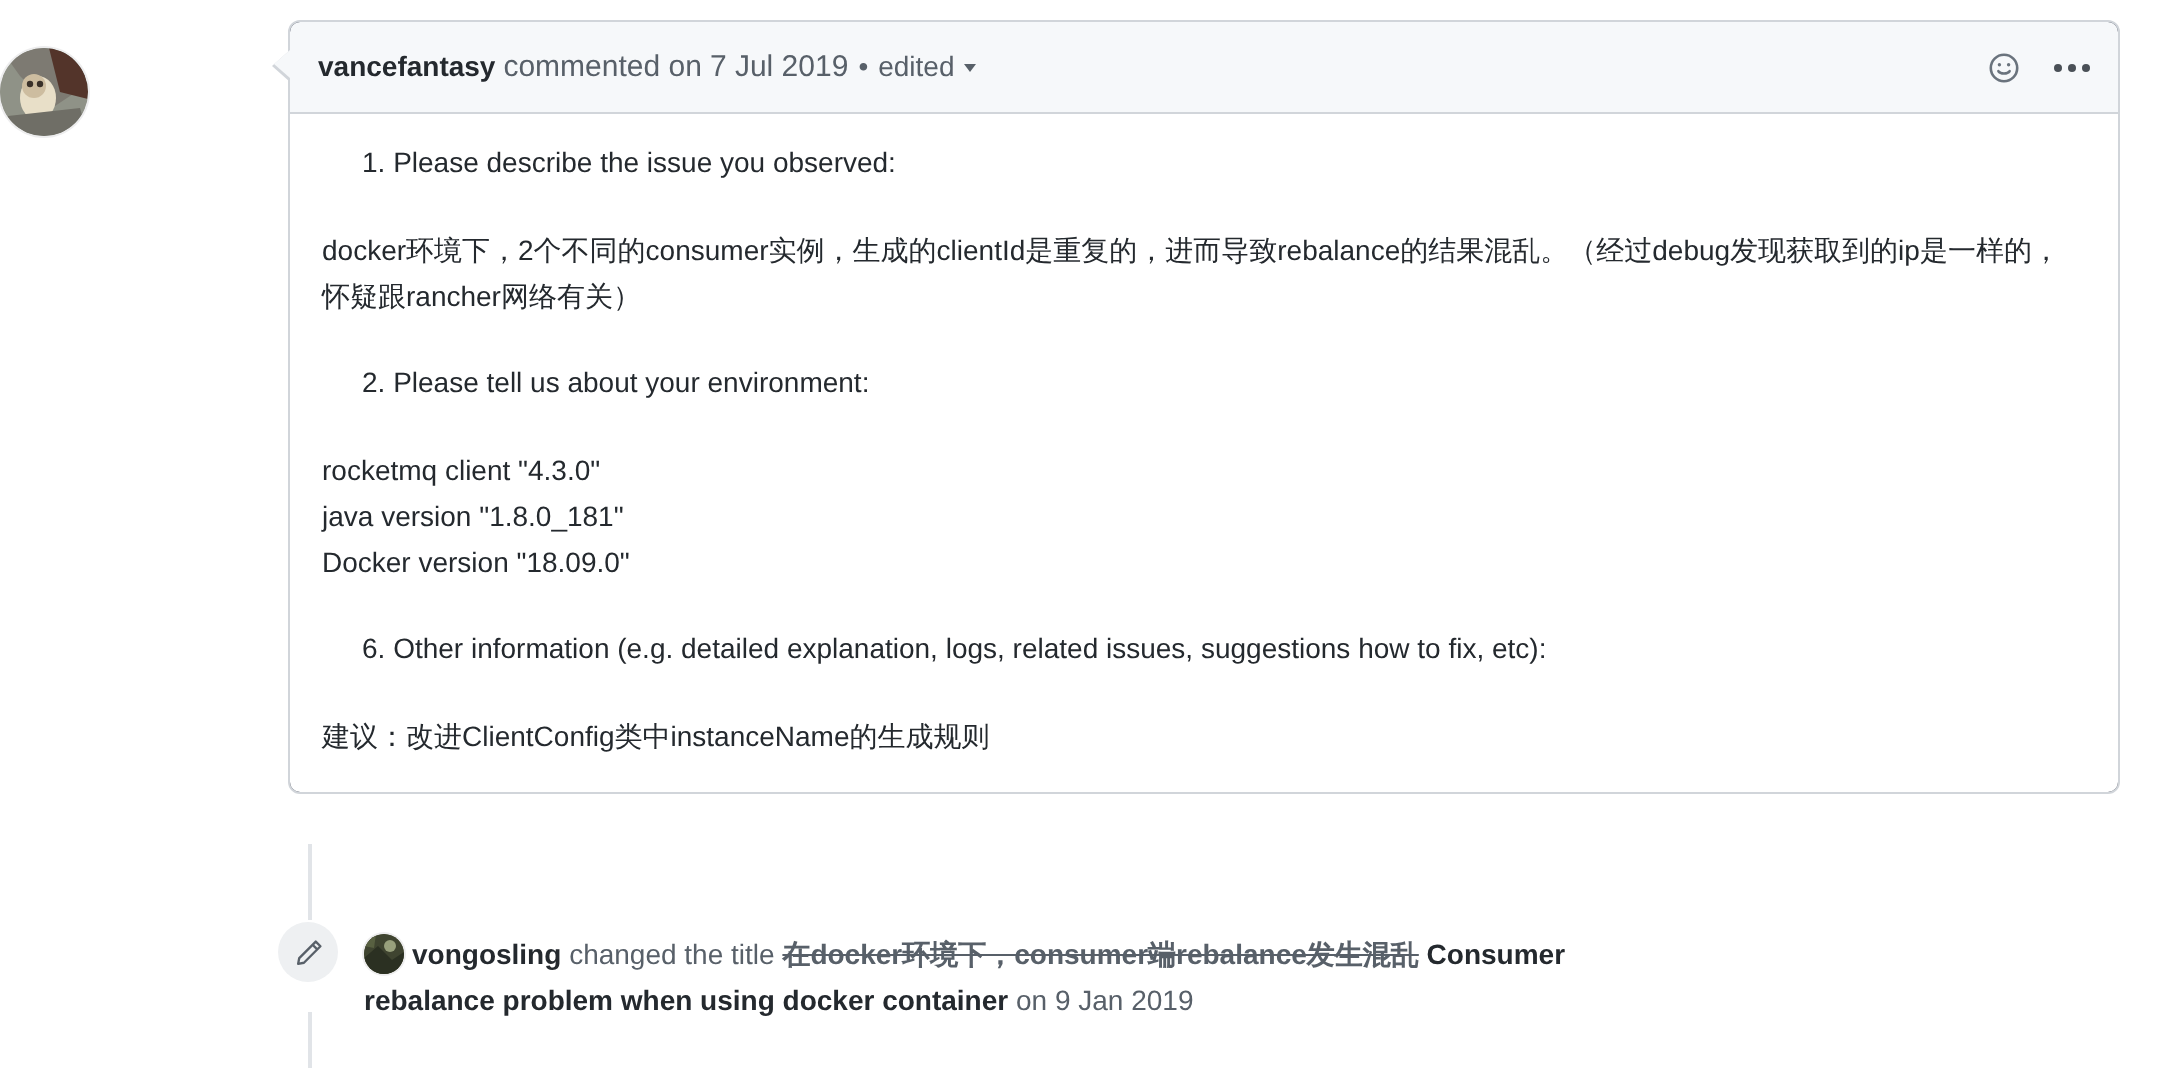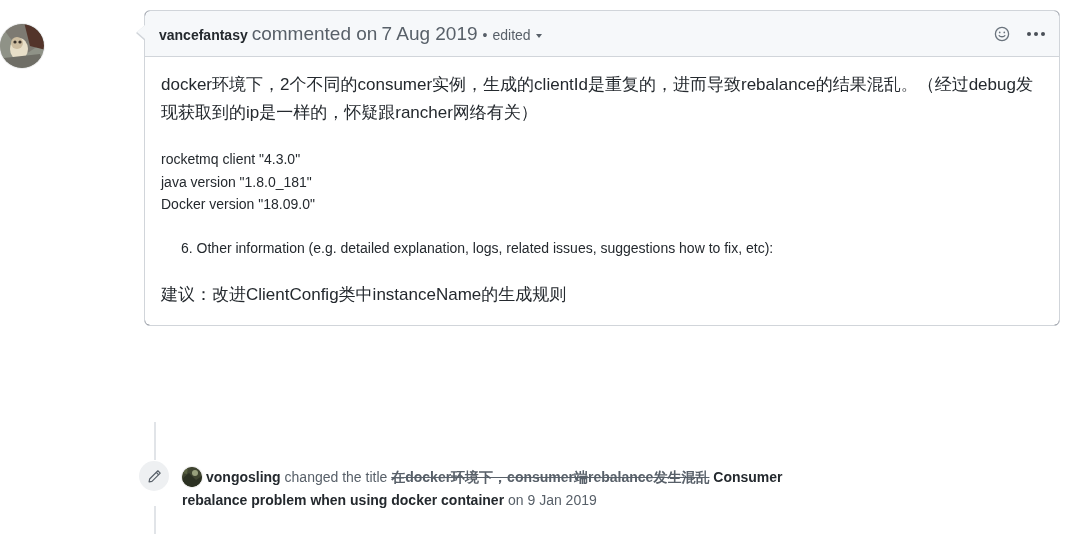--- a/index.html
+++ b/index.html
@@ -90,21 +90,21 @@
     flex: 1 1 auto;
     min-width: 0;
   }
   .author {
     font-weight: bold;
     color: #24292e;
     font-size: 14px;
   }
   .meta {
     color: #586069;
-    font-size: 19px;
+    font-size: 15px;
     margin-left: 4px;
   }
   .dot-sep {
     color: #586069;
     font-size: 14px;
     margin: 0 5px;
   }
   .edited {
     color: #586069;
     font-size: 14px;
@@ -166,21 +166,21 @@
   }
   .list-item {
     margin: 0 0 22px 0;
     padding-left: 20px;
     font-size: 14px;
     color: #24292e;
     line-height: 1.5;
   }
   .para {
     margin: 0 0 22px 0;
-    font-size: 17px;
+    font-size: 14px;
     line-height: 1.62;
     color: #24292e;
   }
   .para.last { margin-bottom: 0; }
   .code-block {
     margin: 0 0 22px 0;
     font-size: 14px;
     line-height: 1.62;
     color: #24292e;
   }
@@ -281,21 +281,21 @@
     </div>
 
     <div class="comment-box">
       <span class="bubble-arrow-outer"></span>
       <span class="bubble-arrow-inner"></span>
 
       <div class="comment-header">
         <div class="ch-left">
           <a class="author">vancefantasy</a>
           <span class="meta">commented on</span>
-          <span class="meta">7 Aug 2019</span>
+          <span class="meta">7 Jul 2019</span>
           <span class="dot-sep">•</span>
           <span class="edited"><span>edited</span><span class="caret"></span></span>
         </div>
 
         <div class="ch-right">
           <span class="icon-btn">
             <svg width="16" height="16" viewBox="0 0 16 16" fill="none" stroke="currentColor" stroke-width="1.3">
               <circle cx="8" cy="8" r="6.6"></circle>
               <circle cx="5.7" cy="6.4" r="0.85" fill="currentColor" stroke="none"></circle>
               <circle cx="10.3" cy="6.4" r="0.85" fill="currentColor" stroke="none"></circle>
@@ -304,21 +304,23 @@
           </span>
           <span class="kebab">
             <i></i>
               <i></i>
               <i></i>
           </span>
         </div>
       </div>
 
       <div class="comment-body">
+        <p class="list-item">1. Please describe the issue you observed:</p>
         <p class="para">docker环境下，2个不同的consumer实例，生成的clientId是重复的，进而导致rebalance的结果混乱。（经过debug发现获取到的ip是一样的，怀疑跟rancher网络有关）</p>
+        <p class="list-item">2. Please tell us about your environment:</p>
         <div class="code-block">
           <div>rocketmq client "4.3.0"</div>
           <div>java version "1.8.0_181"</div>
           <div>Docker version "18.09.0"</div>
         </div>
         <p class="list-item">6. Other information (e.g. detailed explanation, logs, related issues, suggestions how to fix, etc):</p>
         <p class="para last">建议：改进ClientConfig类中instanceName的生成规则</p>
       </div>
     </div>
   </div>

